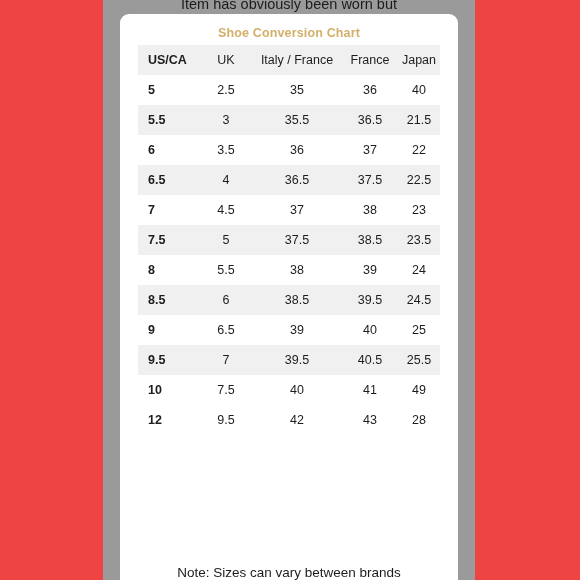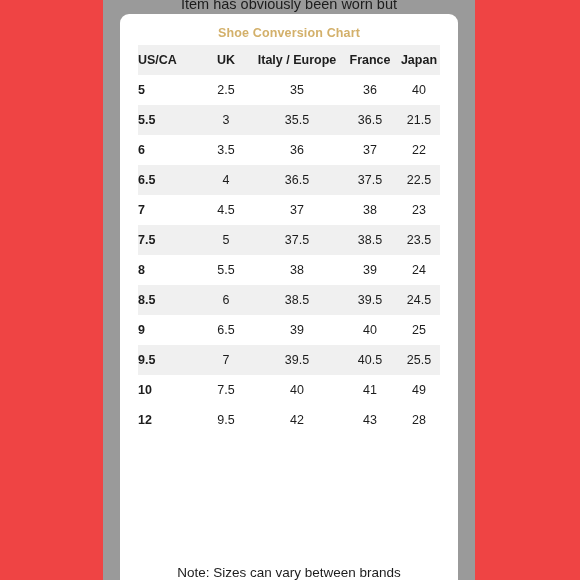--- a/index.html
+++ b/index.html
@@ -95,34 +95,35 @@
   .size-table td {
     height: 30px;
     padding: 0;
     font-size: 12.5px;
     color: #1d1d1d;
     text-align: center;
     vertical-align: middle;
     border: none;
   }
   .size-table th {
-    font-weight: bold;
+    font-weight: normal;
     font-size: 12.5px;
   }
   
   .col-us     { width: 62px; }
   .col-uk     { width: 52px; }
   .col-eu     { width: 90px; }
   .col-fr     { width: 56px; }
   .col-jp     { width: 42px; }
 
   
   .size-table th.c-us,
   .size-table td.c-us {
     text-align: left;
+    padding-left: 10px;
     font-weight: bold;
   }
 
   thead tr { background: #f0f0f0; }
   tbody tr.odd  { background: #ffffff; }
   tbody tr.even { background: #f0f0f0; }
 
   
   .note {
     position: absolute;
@@ -155,21 +156,21 @@
         <col class="col-us">
           <col class="col-uk">
           <col class="col-eu">
           <col class="col-fr">
           <col class="col-jp">
       </colgroup>
       <thead>
         <tr>
           <th class="c-us">US/CA</th>
           <th>UK</th>
-          <th>Italy / Europe</th>
+          <th>Italy / France</th>
           <th>France</th>
           <th>Japan</th>
         </tr>
       </thead>
       <tbody id="table-body">
           <tr class="odd">
             <td class="c-us">5</td>
             <td>2.5</td>
             <td>35</td>
             <td>36</td>

